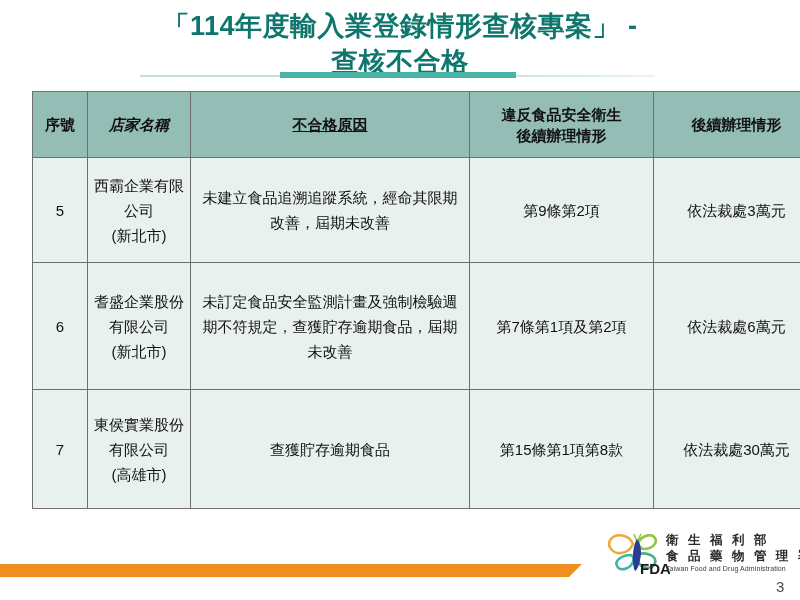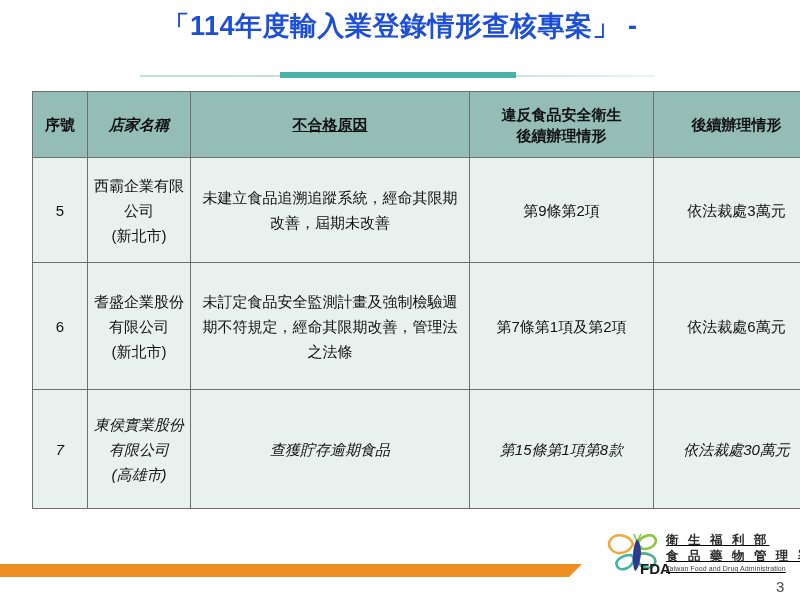--- a/index.html
+++ b/index.html
@@ -19,21 +19,21 @@
   #title-block {
     position: absolute;
     left: 0;
     top: 8px;
     width: 800px;
     text-align: center;
   }
   .title-line {
     font-size: 27px;
     font-weight: 700;
-    color: #1d4ed8;
+    color: #0f766e;
     line-height: 36px;
     letter-spacing: 0.5px;
     white-space: nowrap;
   }
 
   
   #title-rule-thin {
     position: absolute;
     left: 140px;
     top: 75px;
@@ -86,21 +86,21 @@
   .col-reason { width: 268px; text-decoration: underline; }
   .col-law    { width: 173px; }
   .col-follow { width: 155px; }
 
   td.cell-seq { font-size: 16px; }
   td.cell-reason { line-height: 26px; margin-left: 48px; }
   td.cell-store { line-height: 24px; margin-top: 45px; }
 
   tr.row-5 td { height: 96px; }
   tr.row-6 td { height: 118px; }
-  tr.row-7 td { height: 110px; font-style: italic; }
+  tr.row-7 td { height: 110px; }
 
   
   #footer-bar {
     position: absolute;
     left: 0;
     top: 564px;
     width: 582px;
     height: 13px;
     background: #ef8f22;
     clip-path: polygon(0 0, 100% 0, calc(100% - 13px) 100%, 0 100%);
@@ -118,21 +118,20 @@
     left: 0;
     top: 0;
     width: 66px;
     height: 48px;
   }
   #logo-text {
     position: absolute;
     left: 62px;
     top: 2px;
     width: 126px;
-    text-decoration: underline;
   }
   .logo-cn {
     font-size: 12.5px;
     font-weight: 700;
     color: #2b2b2b;
     letter-spacing: 3px;
     line-height: 16px;
     white-space: nowrap;
   }
   .logo-en {
@@ -149,20 +148,21 @@
     top: 578px;
     font-size: 15px;
     color: #4a4a4a;
   }
 </style>
 </head>
 <body>
 
 <div id="title-block">
   <div class="title-line">「114年度輸入業登錄情形查核專案」 -</div>
+  <div class="title-line">查核不合格</div>
 </div>
 <div id="title-rule-thin"></div>
 <div id="title-rule-thick"></div>
 
 <table id="data-table">
   <thead>
     <tr>
       <th class="col-seq">序號</th>
       <th class="col-store">店家名稱</th>
       <th class="col-reason">不合格原因</th>
@@ -185,21 +185,21 @@
       <td>第9條第2項</td>
       <td>依法裁處3萬元</td>
     </tr>
     <tr class="row-6">
       <td class="cell-seq">6</td>
       <td class="cell-store">
         <div>耆盛企業股份</div>
         <div>有限公司</div>
         <div>(新北市)</div>
       </td>
-      <td class="cell-reason">未訂定食品安全監測計畫及強制檢驗週期不符規定，經命其限期改善，管理法之法條</td>
+      <td class="cell-reason">未訂定食品安全監測計畫及強制檢驗週期不符規定，查獲貯存逾期食品，屆期未改善</td>
       <td>第7條第1項及第2項</td>
       <td>依法裁處6萬元</td>
     </tr>
     <tr class="row-7">
       <td class="cell-seq">7</td>
       <td class="cell-store">
         <div>東侯實業股份</div>
         <div>有限公司</div>
         <div>(高雄市)</div>
       </td>

